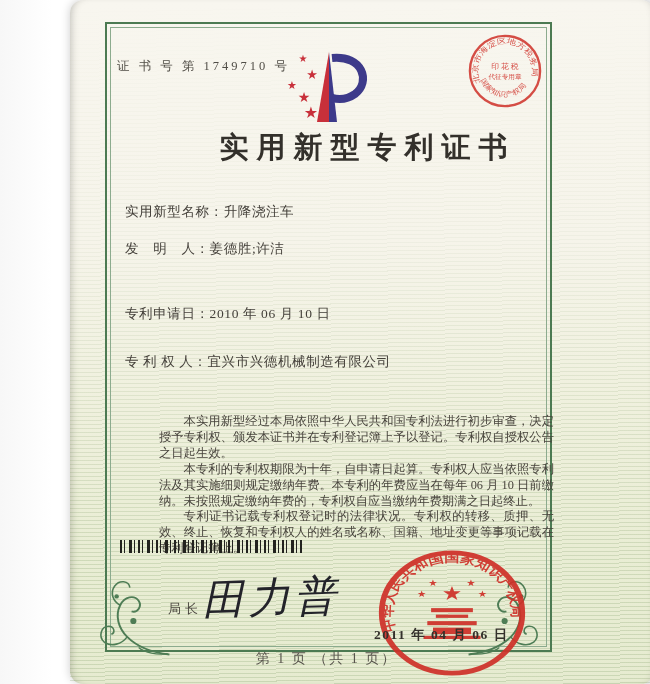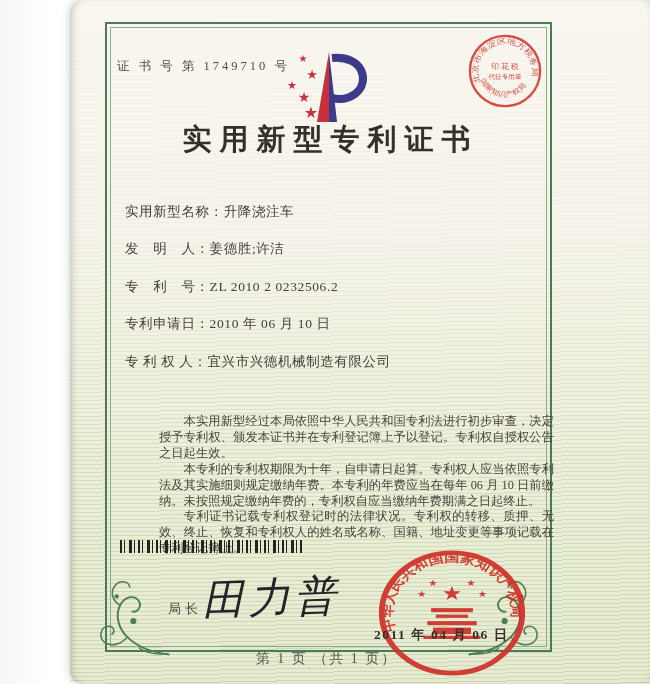--- a/index.html
+++ b/index.html
@@ -25,23 +25,23 @@
     position:absolute;left:35px;top:22px;width:443px;height:626px;z-index:1;
     border:2px solid #4c7a52;
   }
   .frame-inner{position:absolute;inset:3px;border:1px solid #8cab8e;}
   .cert-no{
     position:absolute;left:47px;top:58px;z-index:3;
     font-size:12.5px;letter-spacing:3px;color:#504d46;
   }
   .logo{position:absolute;left:200px;top:42px;width:120px;height:92px;z-index:3;}
   .title{
-    position:absolute;left:35px;top:120px;width:443px;z-index:3;
+    position:absolute;left:35px;top:128px;width:443px;z-index:3;
     text-align:center;font-size:29px;font-weight:600;letter-spacing:8px;
-    color:#33302b;text-indent:8px;
+    color:#33302b;text-indent:8px;padding-left:37px;
   }
   .field{
     position:absolute;left:55px;z-index:3;width:400px;
     font-size:13.5px;color:#44403a;letter-spacing:0.6px;white-space:nowrap;
   }
   .field .flabel{color:#45413b;}
   .paras{
     position:absolute;left:46px;top:414px;width:395px;z-index:3;
     font-size:12.3px;line-height:15.9px;color:#47433c;text-align:justify;margin-left:43px;
   }
@@ -121,24 +121,21 @@
   </svg>
 
   <div class="title">实用新型专利证书</div>
 
   <div class="field" style="top:203px">
     <span class="flabel">实用新型名称：</span><span class="fvalue">升降浇注车</span>
   </div>
   <div class="field" style="top:240px">
     <span class="flabel">发　明　人：</span><span class="fvalue">姜德胜;许洁</span>
   </div>
-  <div class="field" style="top:278px">
-    <span class="flabel">专　利　号：</span><span class="fvalue">ZL 2010 2 0232506.2</span>
-  </div>
-  <div class="field" style="top:315px">
+  <div class="field" style="top:305px">
     <span class="flabel">专利申请日：</span><span class="fvalue">2010 年 06 月 10 日</span>
   </div>
   <div class="field" style="top:353px">
     <span class="flabel">专 利 权 人：</span><span class="fvalue">宜兴市兴德机械制造有限公司</span>
   </div>
 
   <div class="paras">
     <p>本实用新型经过本局依照中华人民共和国专利法进行初步审查，决定授予专利权、颁发本证书并在专利登记簿上予以登记。专利权自授权公告之日起生效。</p>
     <p>本专利的专利权期限为十年，自申请日起算。专利权人应当依照专利法及其实施细则规定缴纳年费。本专利的年费应当在每年 06 月 10 日前缴纳。未按照规定缴纳年费的，专利权自应当缴纳年费期满之日起终止。</p>
     <p>专利证书记载专利权登记时的法律状况。专利权的转移、质押、无效、终止、恢复和专利权人的姓名或名称、国籍、地址变更等事项记载在专利登记簿上。</p>

